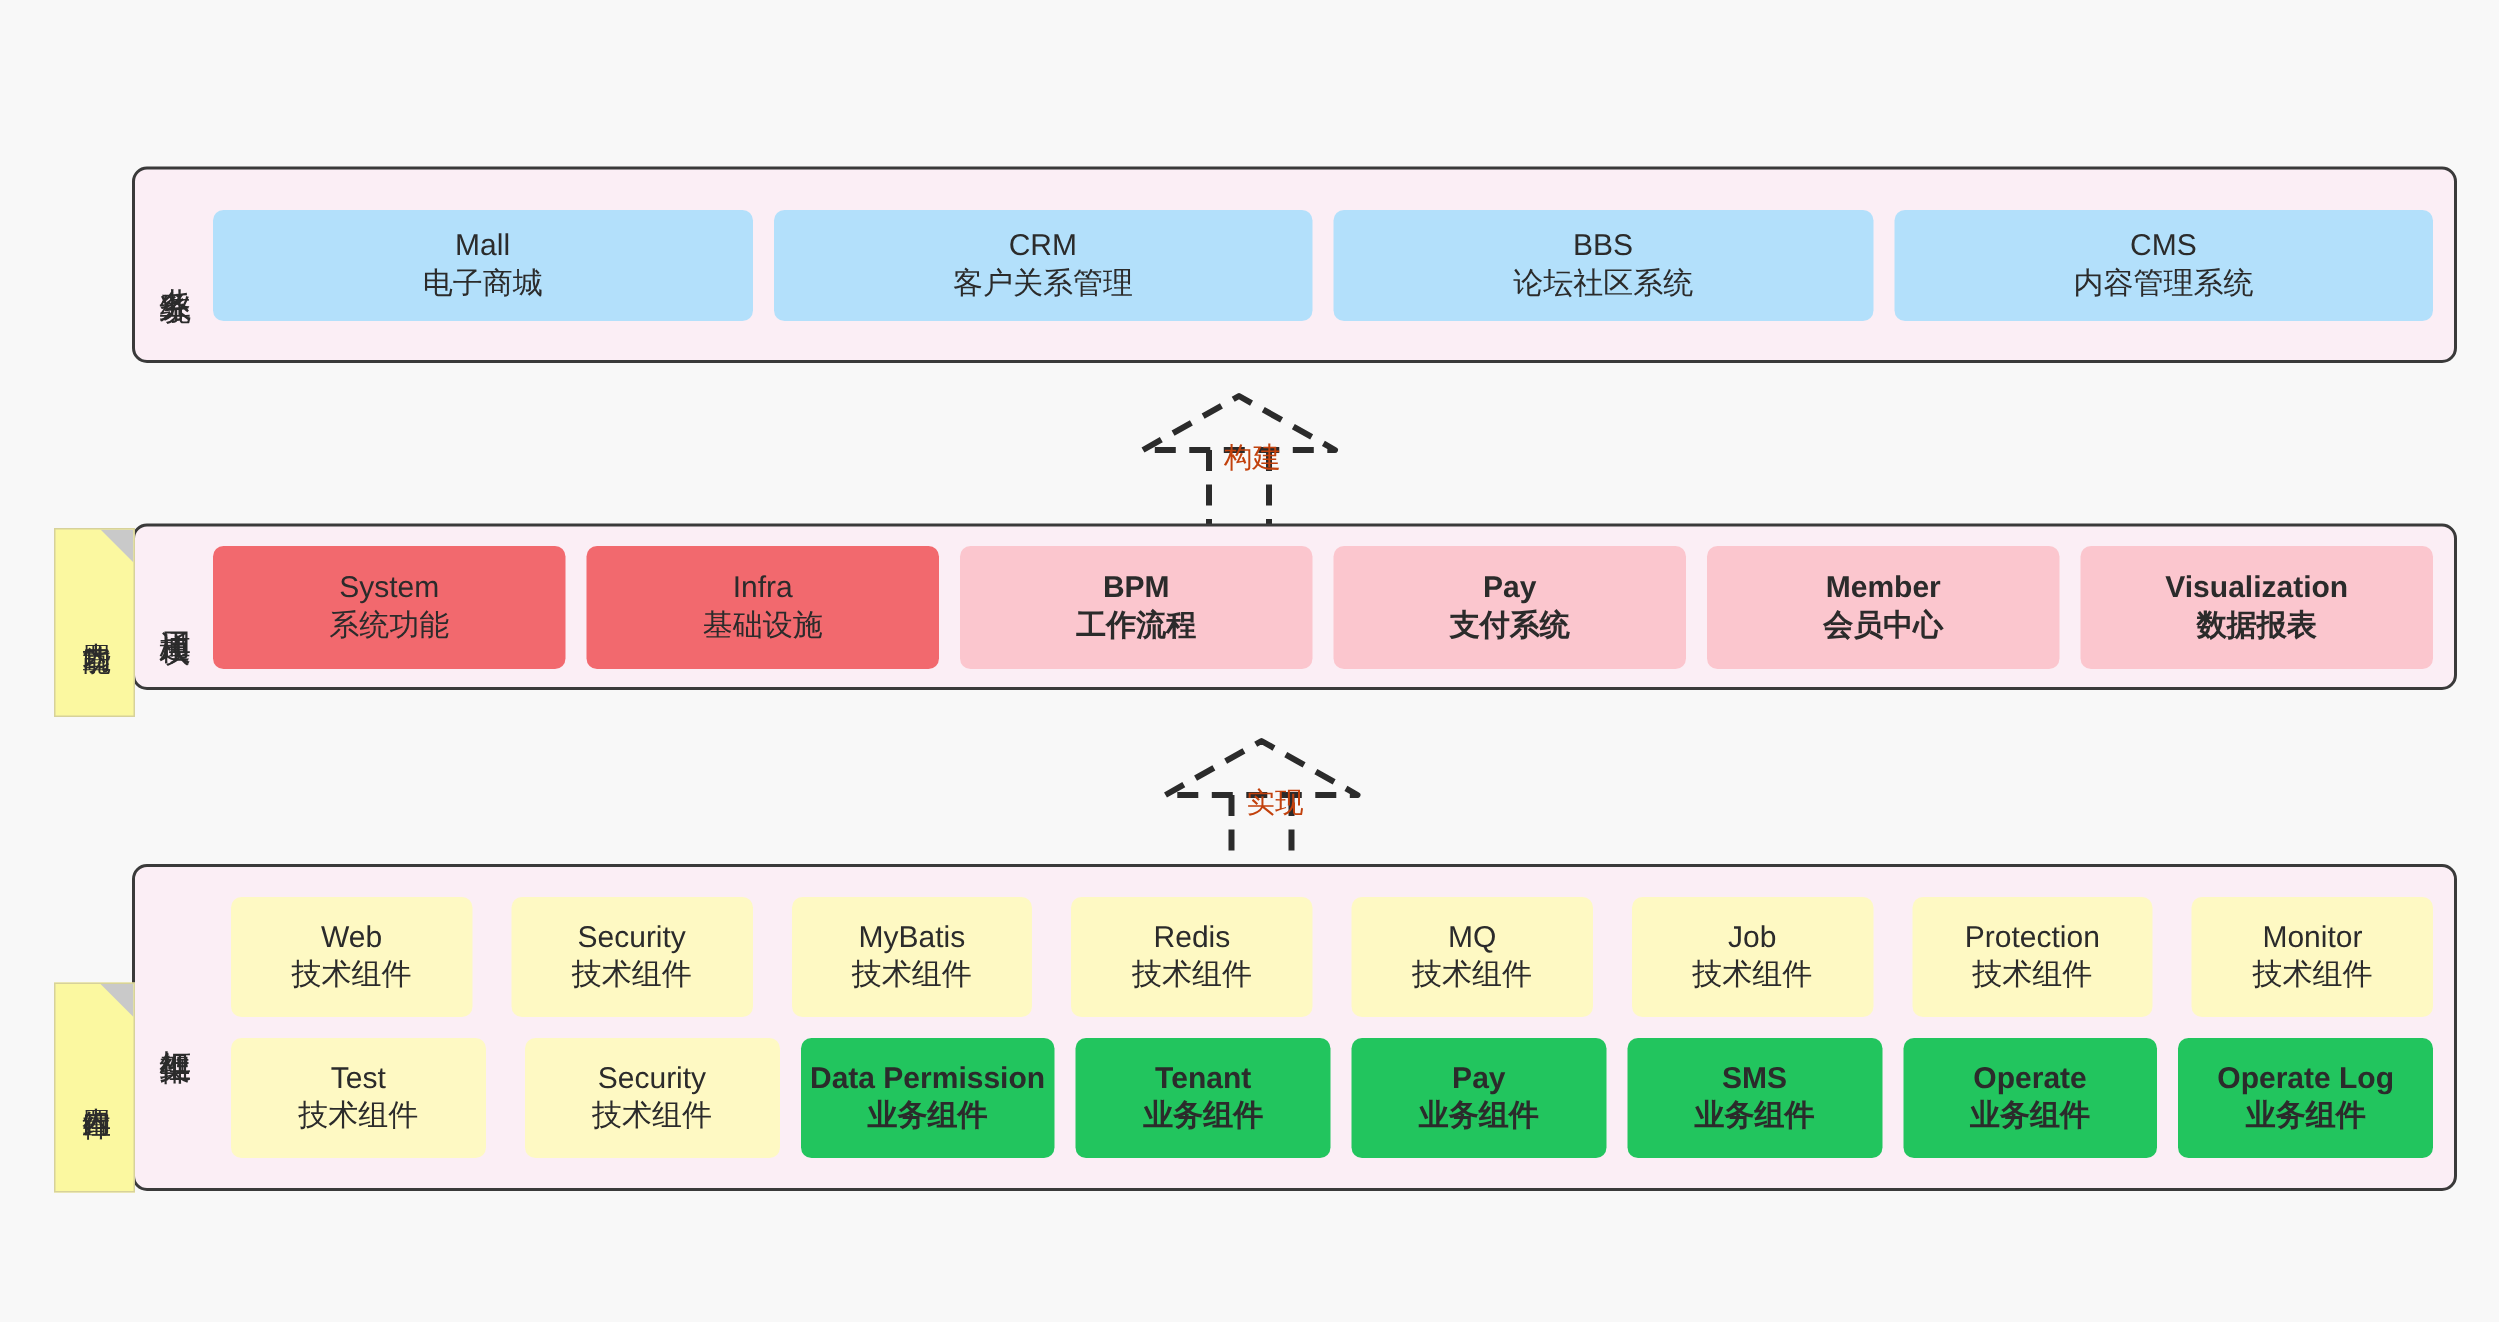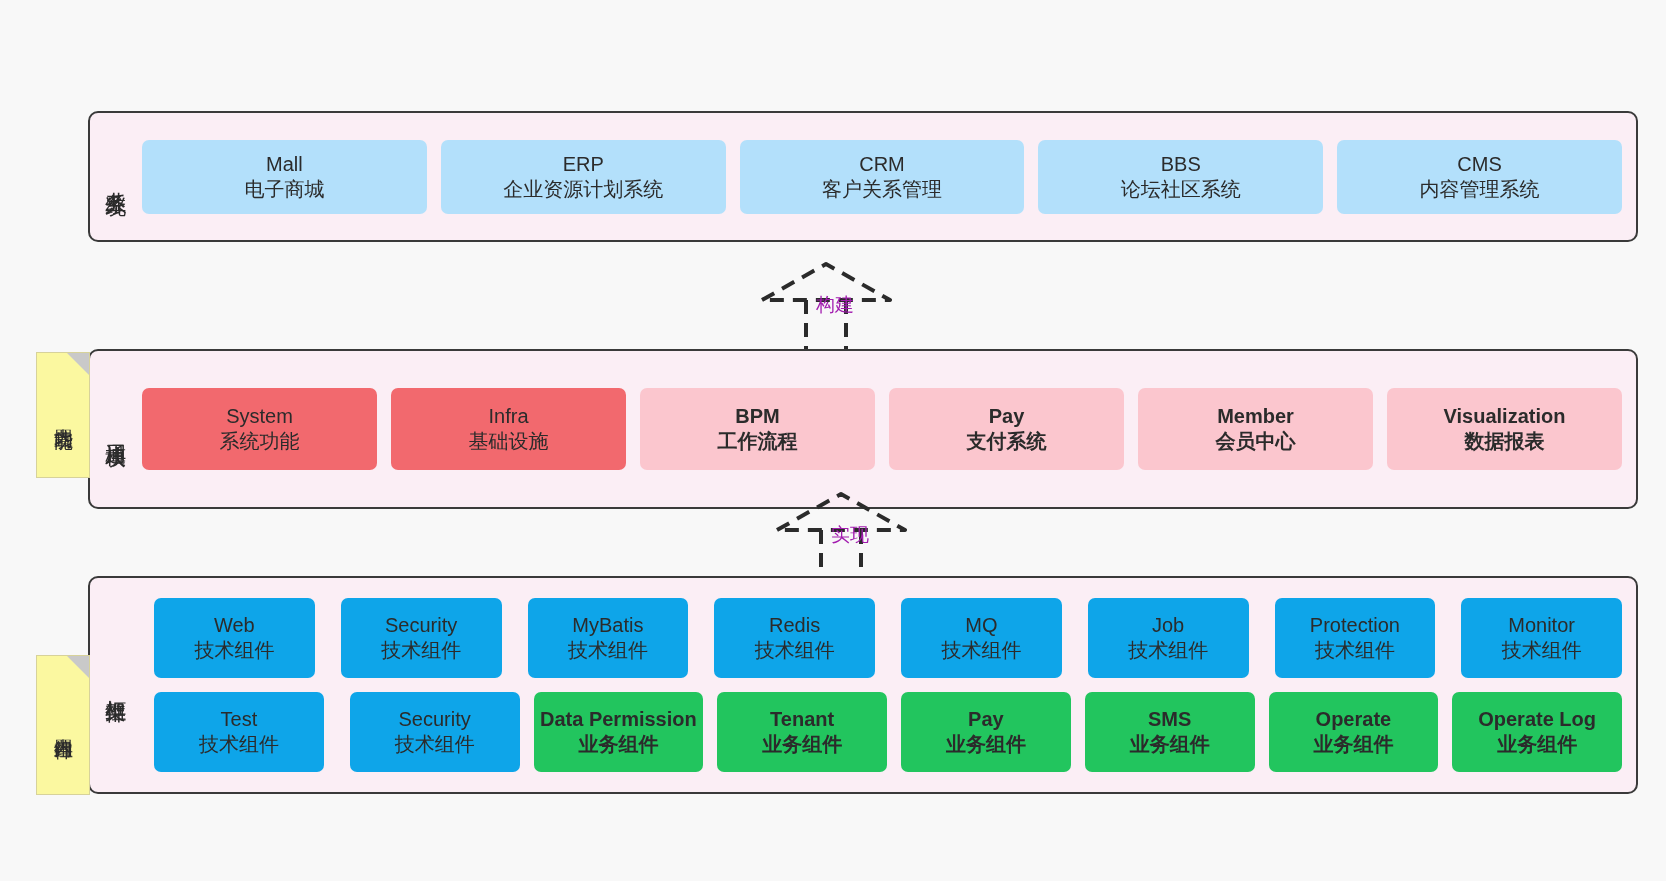--- a/index.html
+++ b/index.html
@@ -74,26 +74,26 @@
     line-height: 1.24;
     box-sizing: border-box;
     padding: 0 6px;
   }
   .card .t1 { font-size: 20px; }
   .card .t2 { font-size: 20px; }
 
   .blue      { background: #b3e0fb; }
   .red       { background: #f2696e; }
   .pink      { background: #fbc6ce; font-weight: bold; }
-  .green     { background: #0ea5e9; margin-left: 12px; }
+  .green     { background: #fef9c3; margin-left: 12px; }
   .lightgreen{ background: #22c55e; font-weight: bold; }
 
   
   #layer-business { left: 88px;  top: 111px; width: 1550px; height: 131px; }
-  #layer-common   { left: 88px;  top: 349px; width: 1550px; height: 160px; }
+  #layer-common   { left: 88px;  top: 349px; width: 1550px; height: 111px; }
   #layer-framework{ left: 88px;  top: 576px; width: 1550px; height: 218px; }
 
   #layer-business .card  { height: 74px; }
   #layer-common .card    { height: 82px; }
   #layer-framework .card { height: 80px; }
 
   
   .note {
     position: absolute;
     width: 54px;
@@ -125,21 +125,21 @@
   #note-builtin-components { left: 36px; top: 655px; height: 140px; }
 
   
   .connector {
     position: absolute;
     pointer-events: none;
   }
   .connector .conn-label {
     position: absolute;
     font-size: 19px;
-    color: #a21caf;
+    color: #c2410c;
     background: transparent;
     white-space: nowrap;
   }
   #connector-build   { left: 742px; top: 252px; width: 200px; height: 100px; }
   #connector-realize { left: 757px; top: 482px; width: 200px; height: 100px; }
   #connector-build .conn-label   { left: 74px; top: 40px; }
   #connector-realize .conn-label { left: 74px; top: 40px; }
 </style>
 </head>
 <body>
@@ -148,24 +148,20 @@
 
   <div class="layer" id="layer-business">
     <div class="layer-label">业务系统</div>
     <div class="layer-body">
       <div class="row">
         <div class="card blue">
           <span class="t1">Mall</span>
           <span class="t2">电子商城</span>
         </div>
         <div class="card blue">
-          <span class="t1">ERP</span>
-          <span class="t2">企业资源计划系统</span>
-        </div>
-        <div class="card blue">
           <span class="t1">CRM</span>
           <span class="t2">客户关系管理</span>
         </div>
         <div class="card blue">
           <span class="t1">BBS</span>
           <span class="t2">论坛社区系统</span>
         </div>
         <div class="card blue">
           <span class="t1">CMS</span>
           <span class="t2">内容管理系统</span>

